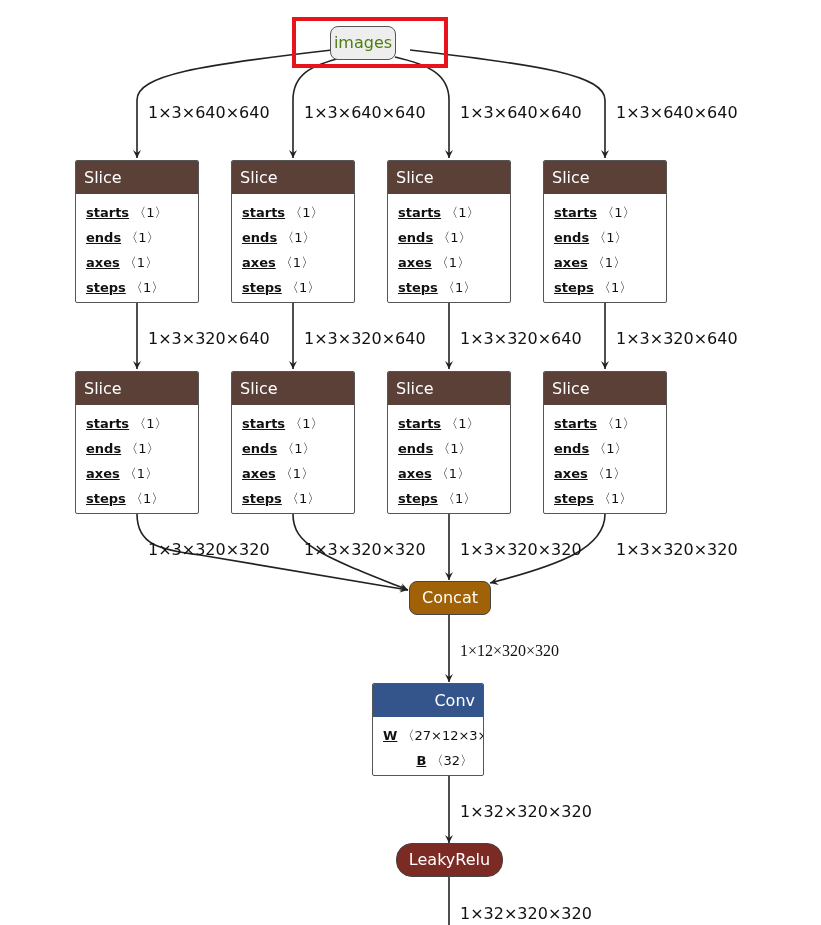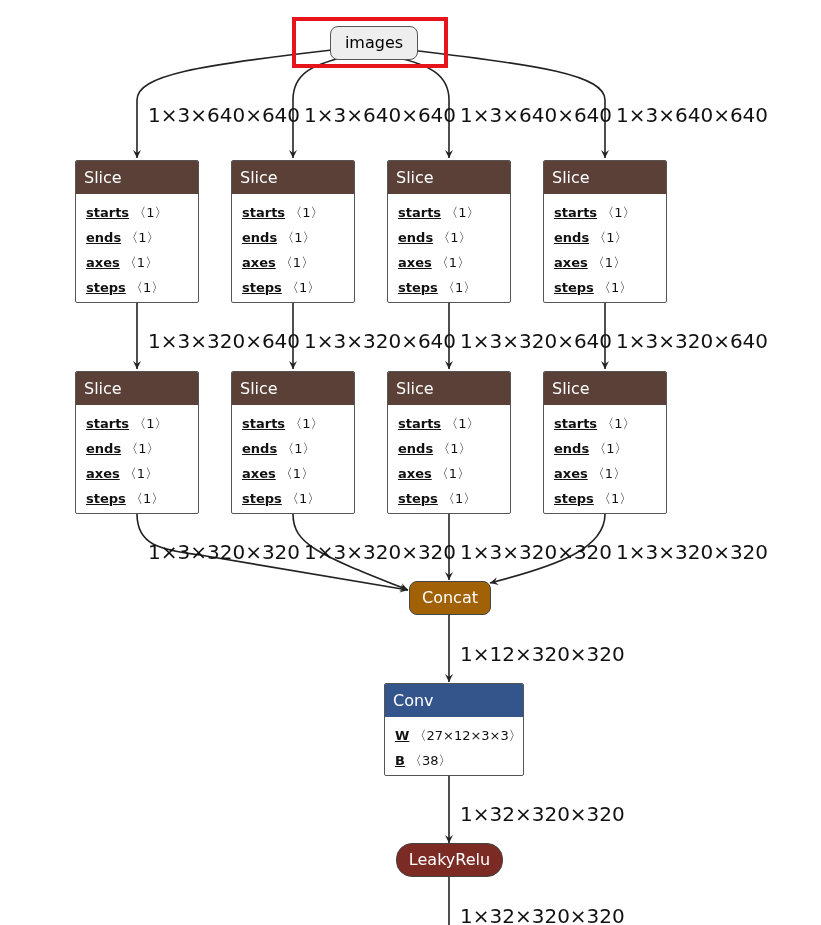--- a/index.html
+++ b/index.html
@@ -4,21 +4,21 @@
 <style>
   html, body { margin:0; padding:0; background:#ffffff; }
   body { width:821px; height:925px; position:relative; overflow:hidden; font-family:"DejaVu Sans", sans-serif; }
   svg#edges { position:absolute; left:0; top:0; }
   .node { position:absolute; box-sizing:border-box; border:1.5px solid #555; border-radius:2px; background:#fff; overflow:hidden; }
   .node .hdr { color:#fff; font-size:16px; padding:0 8px; height:33px; line-height:33px; }
   .node .body { padding:6px 10px 0 10px; font-size:13px; color:#111; }
   .node .row { height:25px; line-height:25px; white-space:nowrap; }
   .node .row b { font-weight:bold;text-decoration:underline; }
   .pill { position:absolute; box-sizing:border-box; border:1.5px solid #444; border-radius:8px; color:#fff; font-size:16px; text-align:center; }
-  .label { position:absolute; font-size:20px; color:#111; white-space:nowrap; }
+  .label { position:absolute; font-size:16px; color:#111; white-space:nowrap; }
   .sel { position:absolute; box-sizing:border-box; border:4px solid #e8141b; }
 </style>
 </head>
 <body>
 
 <svg id="edges" width="821" height="925" viewBox="0 0 821 925">
   <defs>
     <marker id="arr" markerWidth="10" markerHeight="10" refX="8" refY="5" orient="auto" markerUnits="userSpaceOnUse">
       <path d="M0,1 L8,5 L0,9 L3,5 Z" fill="#222"></path>
     </marker>
@@ -43,21 +43,21 @@
     <path d="M449,615 L449,682" marker-end="url(#arr)"></path>
 
     <path d="M449,776 L449,843" marker-end="url(#arr)"></path>
 
     <path d="M449,877 L449,925"></path>
   </g>
 </svg>
 
 <div class="sel" style="left:292px;top:17px;width:156px;height:51px;"></div>
 
-<div class="pill" style="left:330px;top:26px;width:88px;height:34px;line-height:31px;background:#eeeeee;color:#000000;border-color:#555;">
+<div class="pill" style="left:330px;top:26px;width:66px;height:34px;line-height:31px;background:#eeeeee;color:#4d7c0f;border-color:#555;">
   <span>images</span>
 </div>
 
 <div class="label" style="left:148px;top:103px;">1×3×640×640</div>
 <div class="label" style="left:304px;top:103px;">1×3×640×640</div>
 <div class="label" style="left:460px;top:103px;">1×3×640×640</div>
 <div class="label" style="left:616px;top:103px;">1×3×640×640</div>
 
 <div id="slice-row-0">
     <div class="node" style="left: 75px; top: 160px; width: 124px; height: 143px;">
@@ -144,29 +144,29 @@
 
 <div class="label" style="left:148px;top:540px;">1×3×320×320</div>
 <div class="label" style="left:304px;top:540px;">1×3×320×320</div>
 <div class="label" style="left:460px;top:540px;">1×3×320×320</div>
 <div class="label" style="left:616px;top:540px;">1×3×320×320</div>
 
 <div class="pill" style="left:409px;top:581px;width:82px;height:34px;line-height:31px;background:#a16207;">
   <span>Concat</span>
 </div>
 
-<div class="label" style="left:460px;top:642px;">1×12×320×320</div>
+<div class="label" style="left:460px;top:642px;font-family:Liberation Serif, serif;">1×12×320×320</div>
 
-<div class="node" style="left:384px;top:683px;width:140px;height:93px;">
+<div class="node" style="left:372px;top:683px;width:112px;height:93px;text-align:right;">
   <div class="hdr" style="background:#34558b;">
     <span>Conv</span>
   </div>
   <div class="body">
     <div class="row"><b>W</b> <span>〈27×12×3×3〉</span></div>
-    <div class="row"><b>B</b> <span>〈38〉</span></div>
+    <div class="row"><b>B</b> <span>〈32〉</span></div>
   </div>
 </div>
 
 <div class="label" style="left:460px;top:802px;">1×32×320×320</div>
 
 <div class="pill" style="left:396px;top:843px;width:107px;height:34px;line-height:31px;background:#7b2a24;border-radius:16px;">
   <span>LeakyRelu</span>
 </div>
 
 <div class="label" style="left:460px;top:904px;">1×32×320×320</div>

